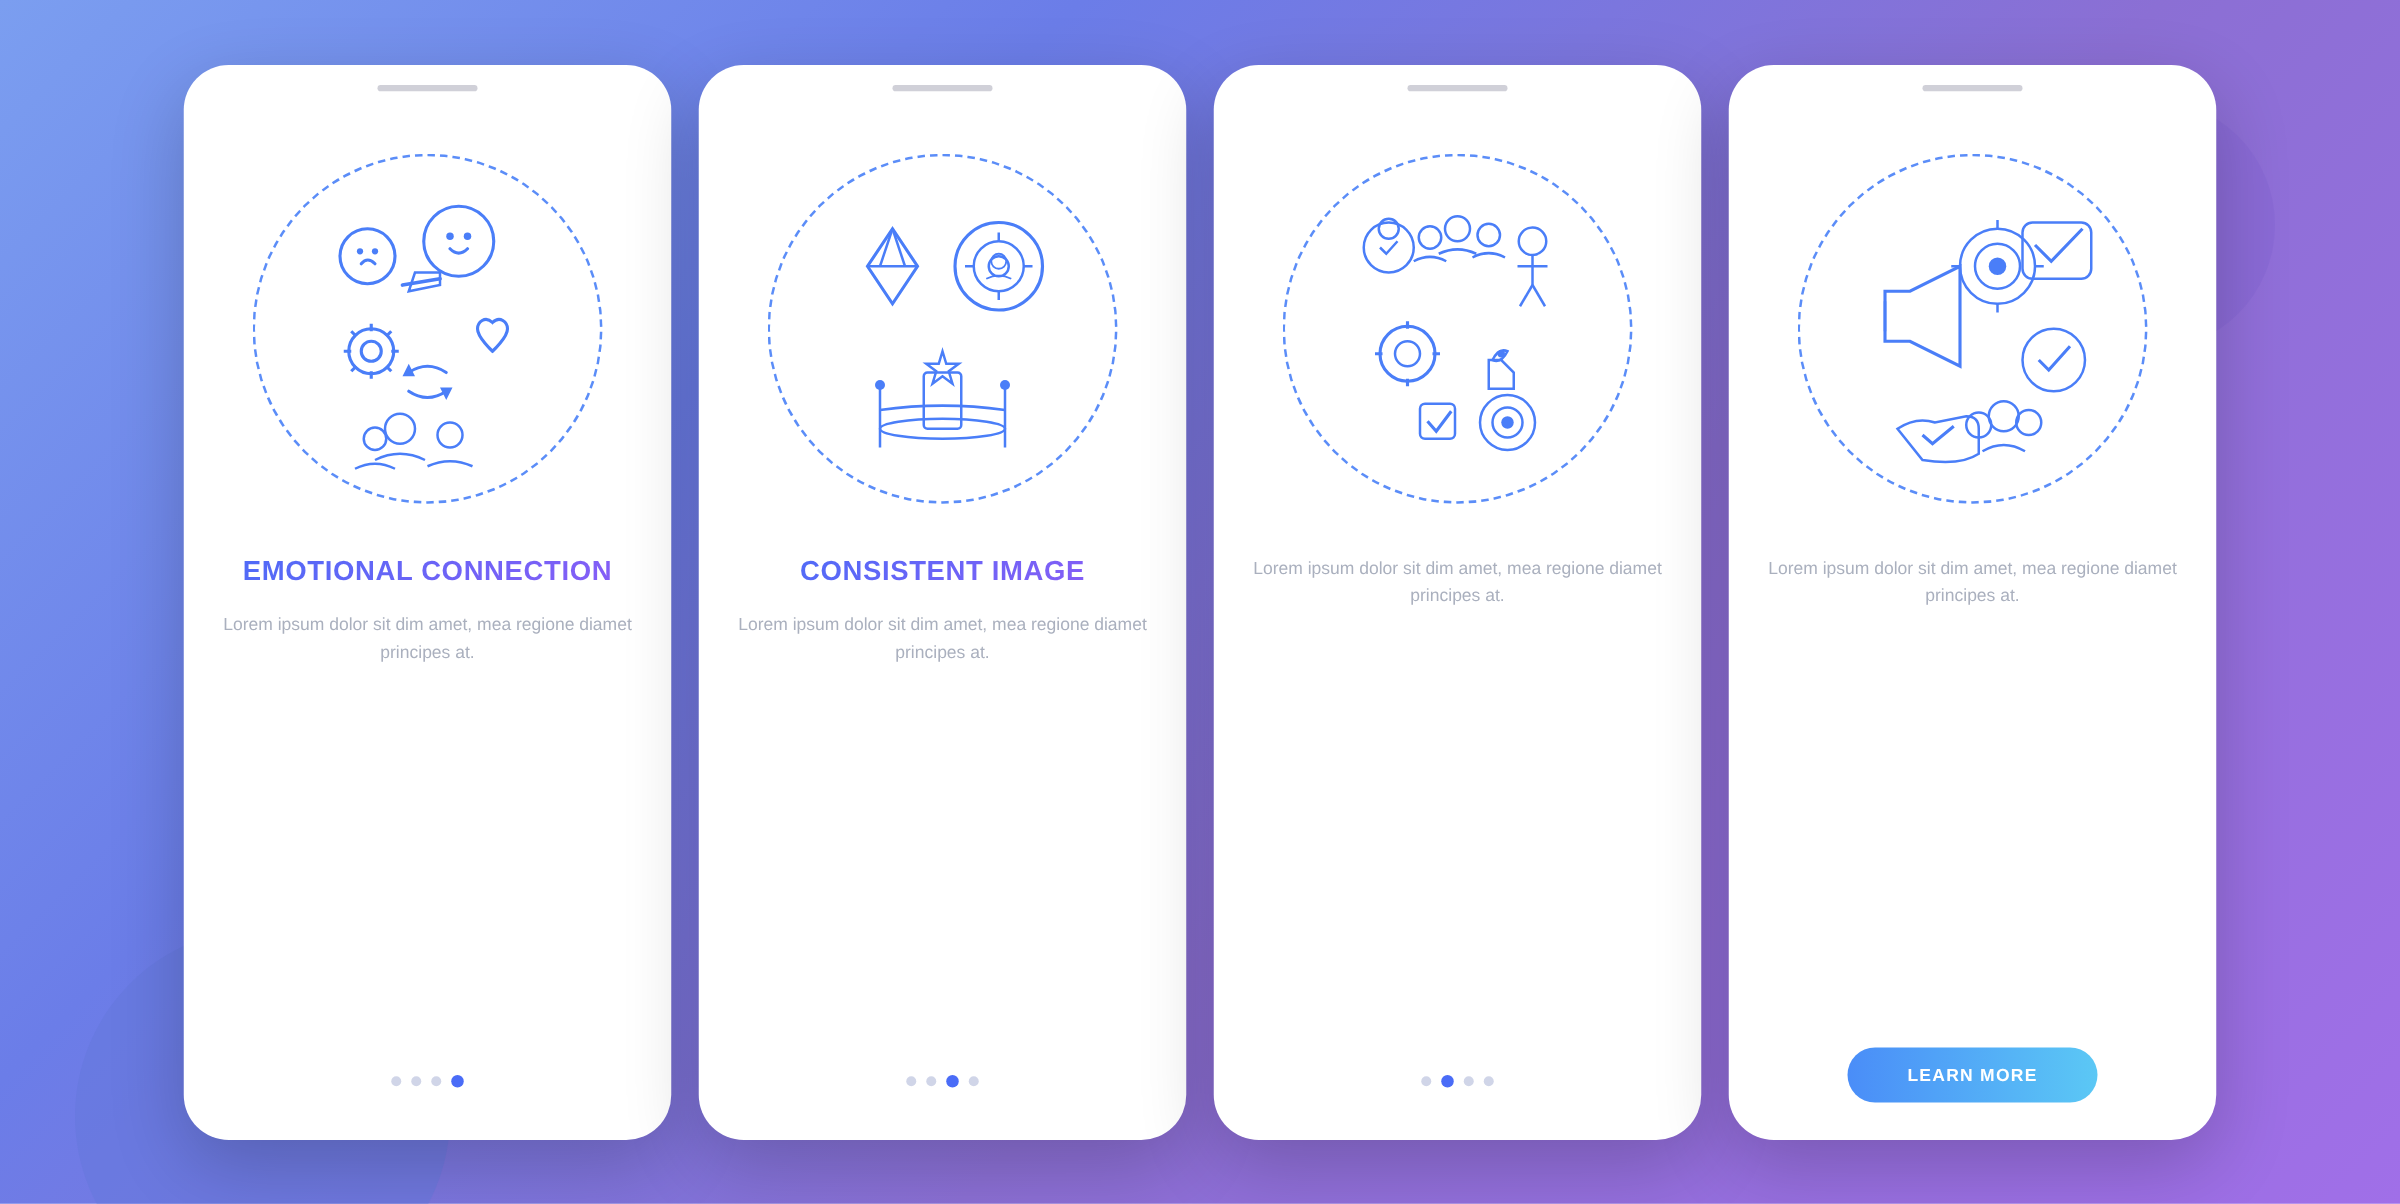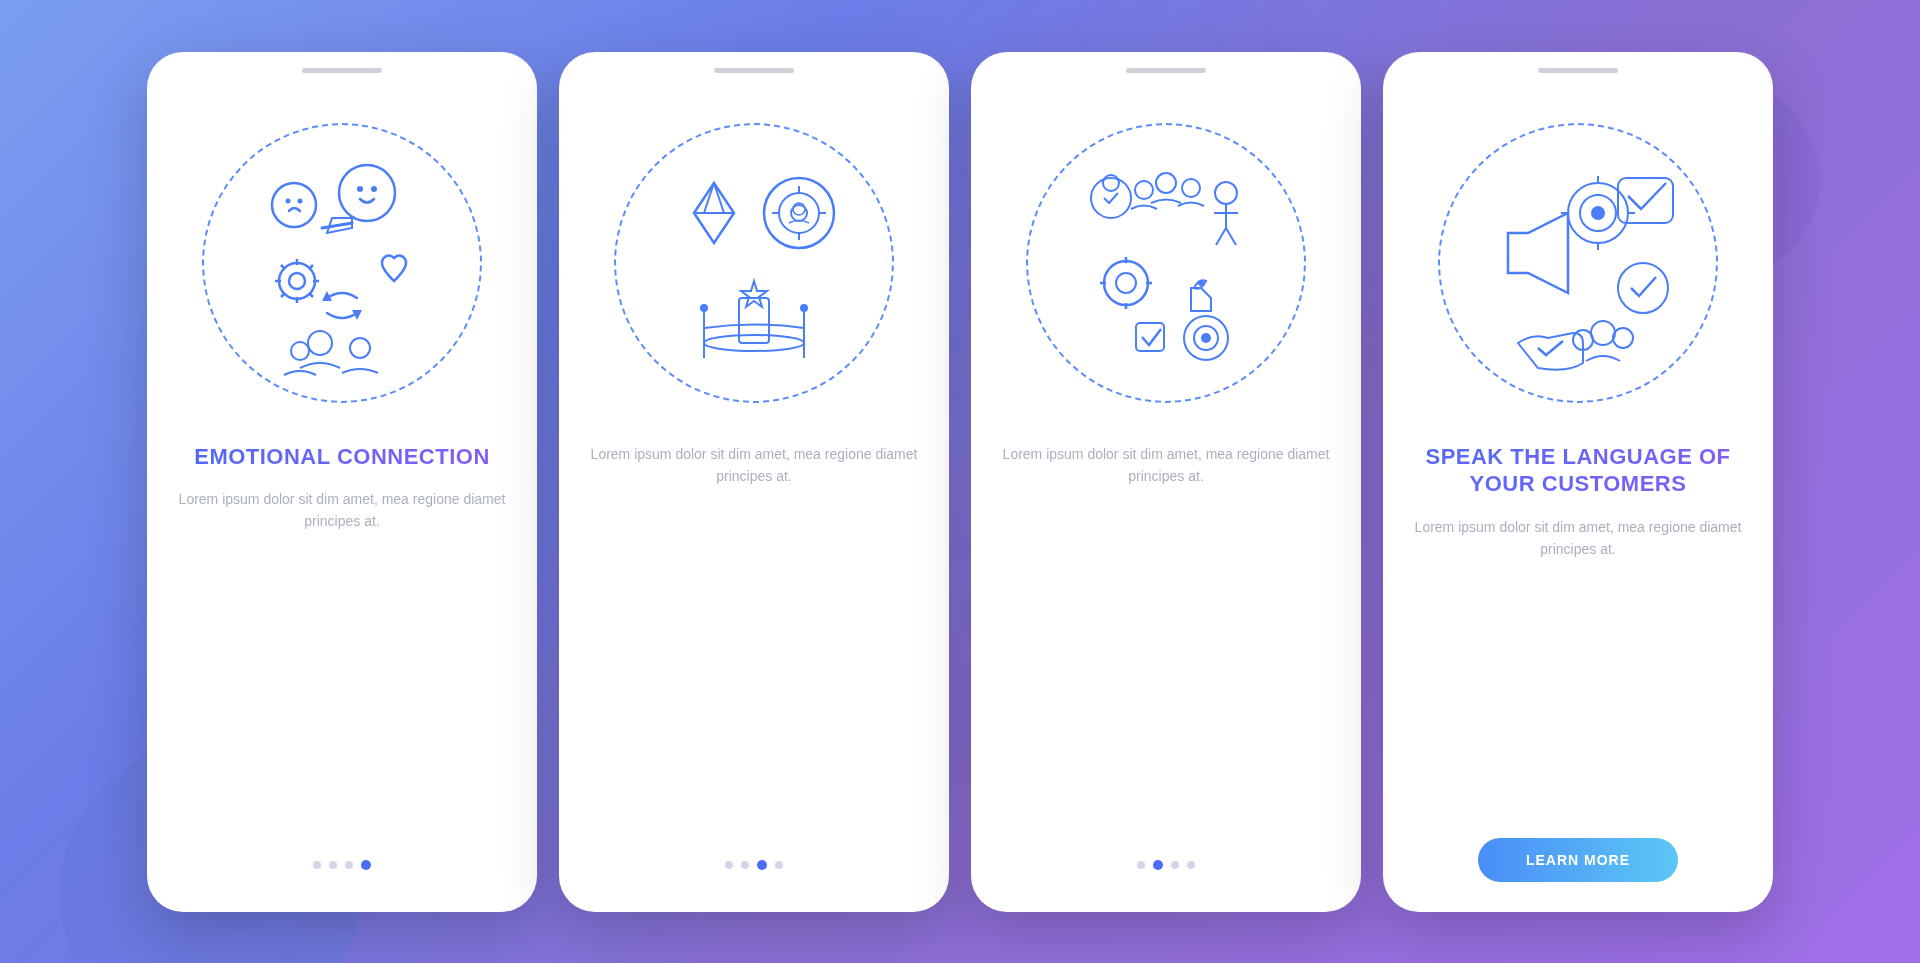--- a/index.html
+++ b/index.html
@@ -257,20 +257,21 @@
           <polygon points="130,148 133,158 143,158 135,164 138,174 130,168 122,174 125,164 117,158 127,158" stroke="#4a7ef8" stroke-width="2" fill="none"></polygon>
 
           <line x1="80" y1="175" x2="80" y2="225" stroke="#4a7ef8" stroke-width="2"></line>
           <circle cx="80" cy="175" r="4" fill="#4a7ef8"></circle>
           <line x1="180" y1="175" x2="180" y2="225" stroke="#4a7ef8" stroke-width="2"></line>
           <circle cx="180" cy="175" r="4" fill="#4a7ef8"></circle>
           <path d="M80 195 Q130 188 180 195" stroke="#4a7ef8" stroke-width="2" fill="none"></path>
         </svg>
       </div>
     </div>
+    <div class="card-title">CONSISTENT IMAGE</div>
     <p class="card-text">Lorem ipsum dolor sit dim amet, mea regione diamet principes at.</p>
     <div class="dots-container">
       <div class="dot"></div>
       <div class="dot"></div>
       <div class="dot active"></div>
       <div class="dot"></div>
     </div>
   </div>
 
   <div class="phone-card card-3">
@@ -353,18 +354,17 @@
           <path d="M70 210 Q85 200 100 205 L125 200 Q135 200 135 210 L135 230 Q120 240 90 235 Z" stroke="#4a7ef8" stroke-width="2" fill="none"></path>
           <polyline points="90,215 98,222 115,208" stroke="#4a7ef8" stroke-width="2.5"></polyline>
 
           <circle cx="155" cy="200" r="12" stroke="#4a7ef8" stroke-width="2" fill="none"></circle>
           <path d="M138 228 Q155 218 172 228" stroke="#4a7ef8" stroke-width="2" fill="none"></path>
           <circle cx="175" cy="205" r="10" stroke="#4a7ef8" stroke-width="2" fill="none"></circle>
           <circle cx="135" cy="207" r="10" stroke="#4a7ef8" stroke-width="2" fill="none"></circle>
         </svg>
       </div>
     </div>
-    <div class="card-title">SPEAK THE LANGUAGE OF YOUR CUSTOMERS</div>
     <p class="card-text">Lorem ipsum dolor sit dim amet, mea regione diamet principes at.</p>
     <button class="learn-more-btn">LEARN MORE</button>
   </div>
 
 </div>
 
 </body></html>

